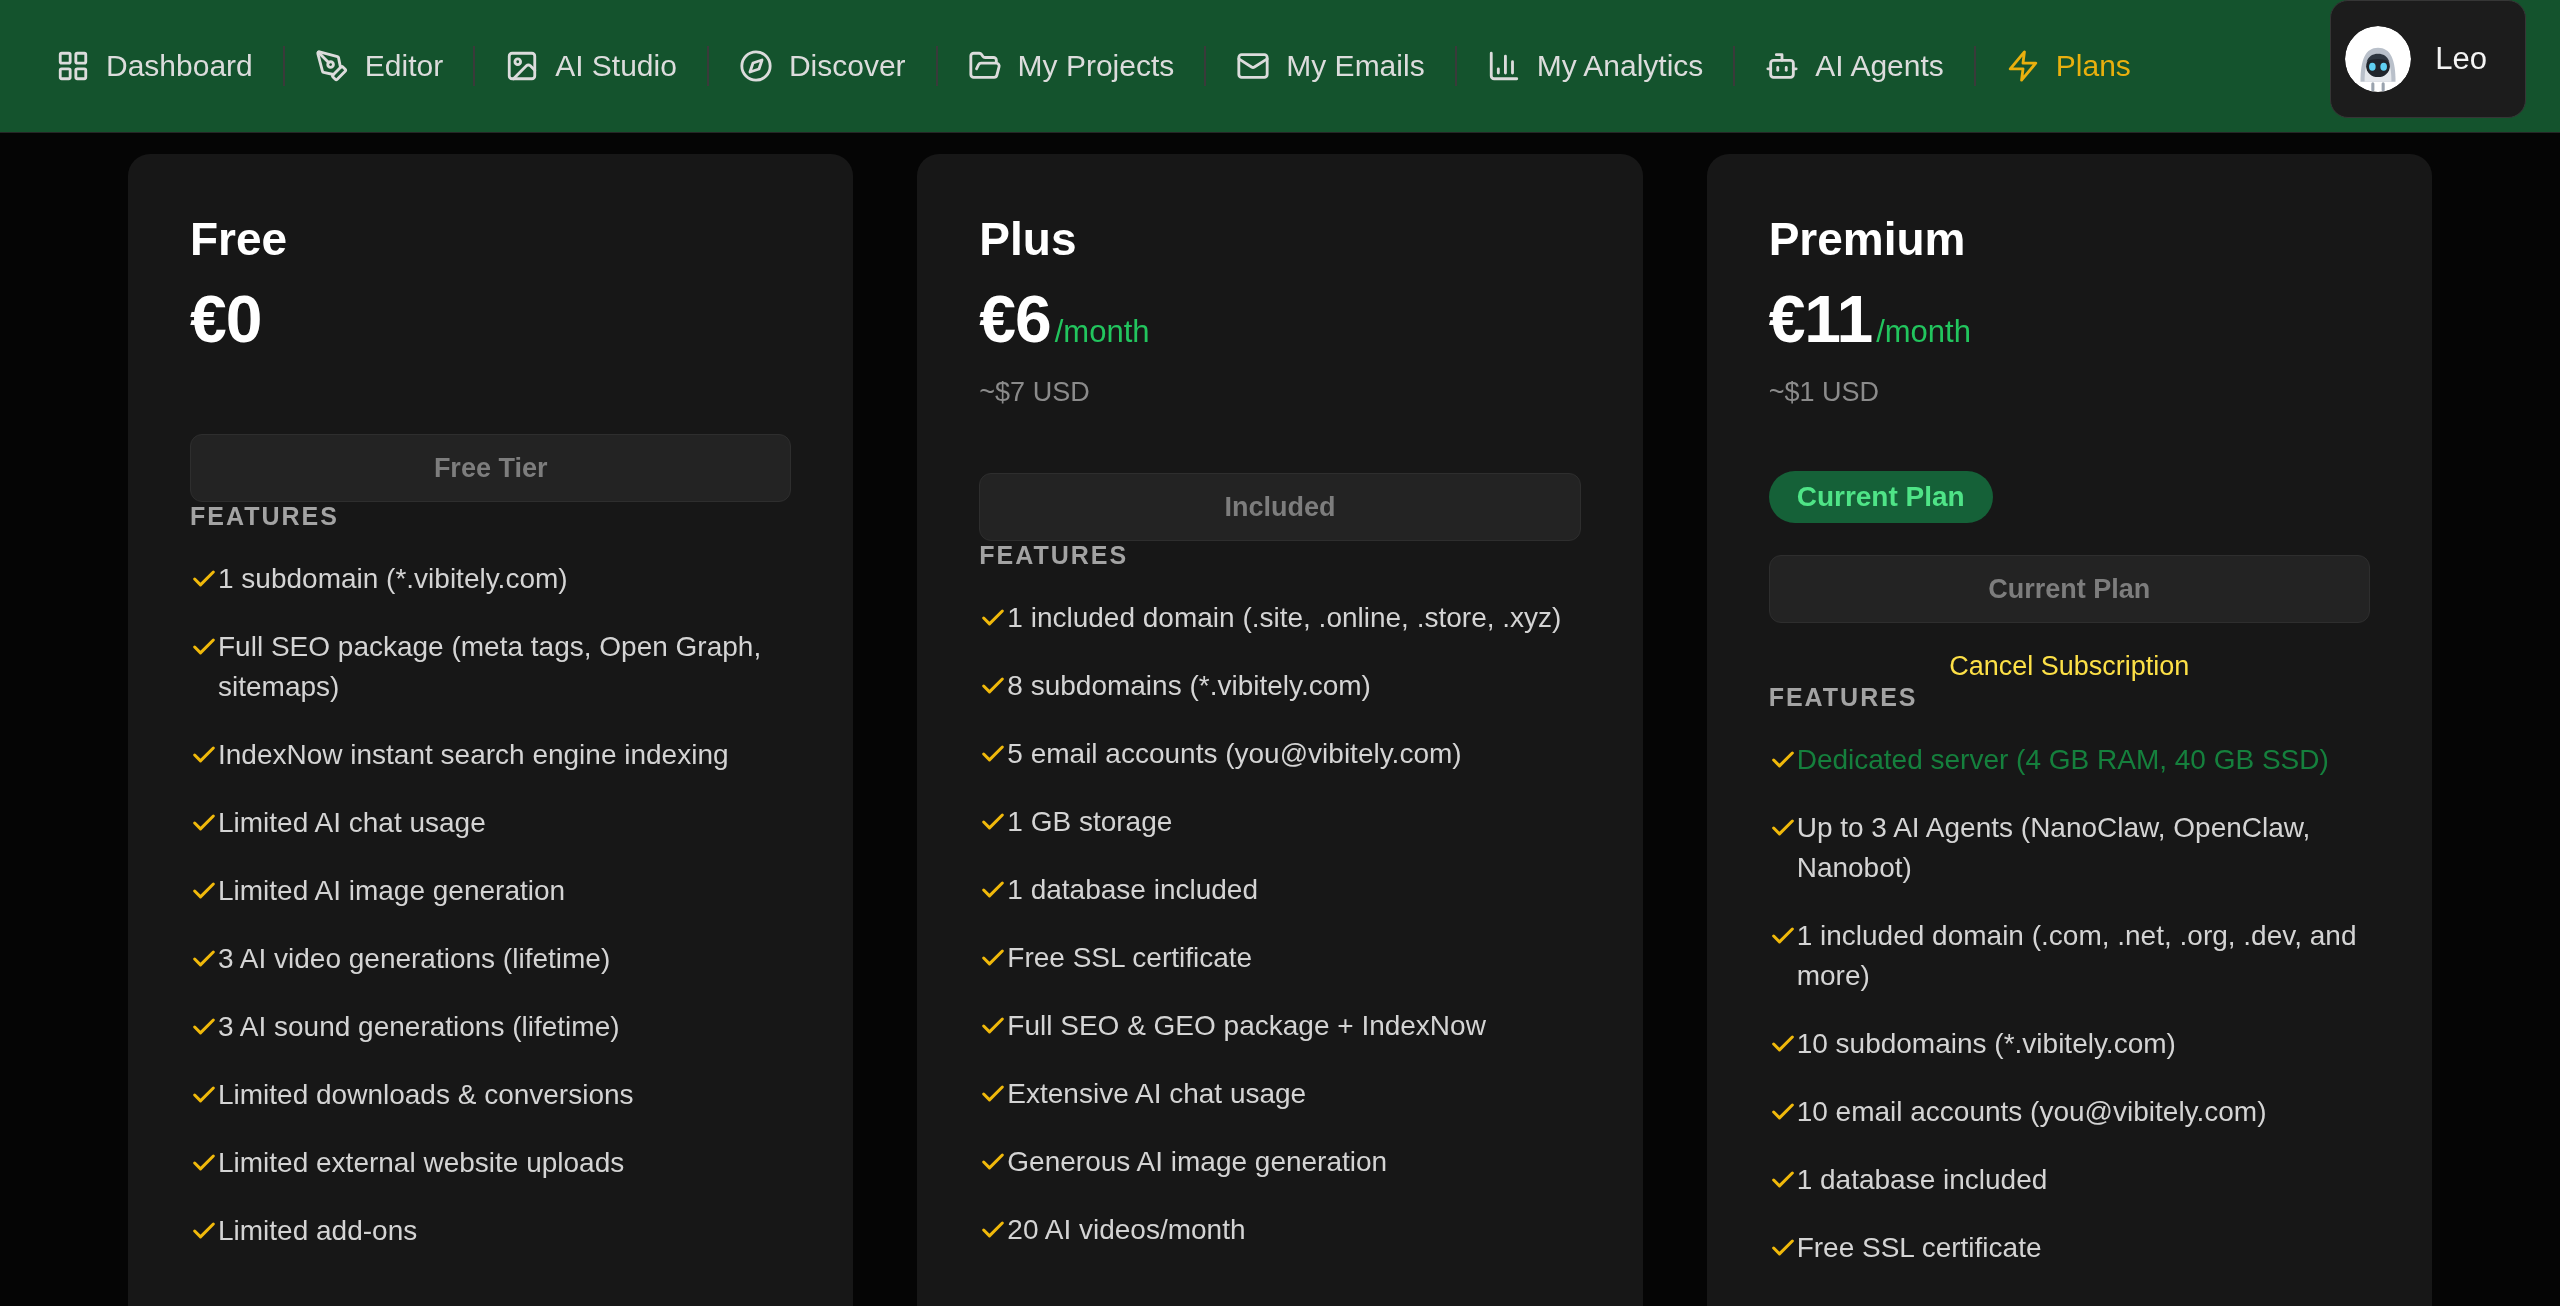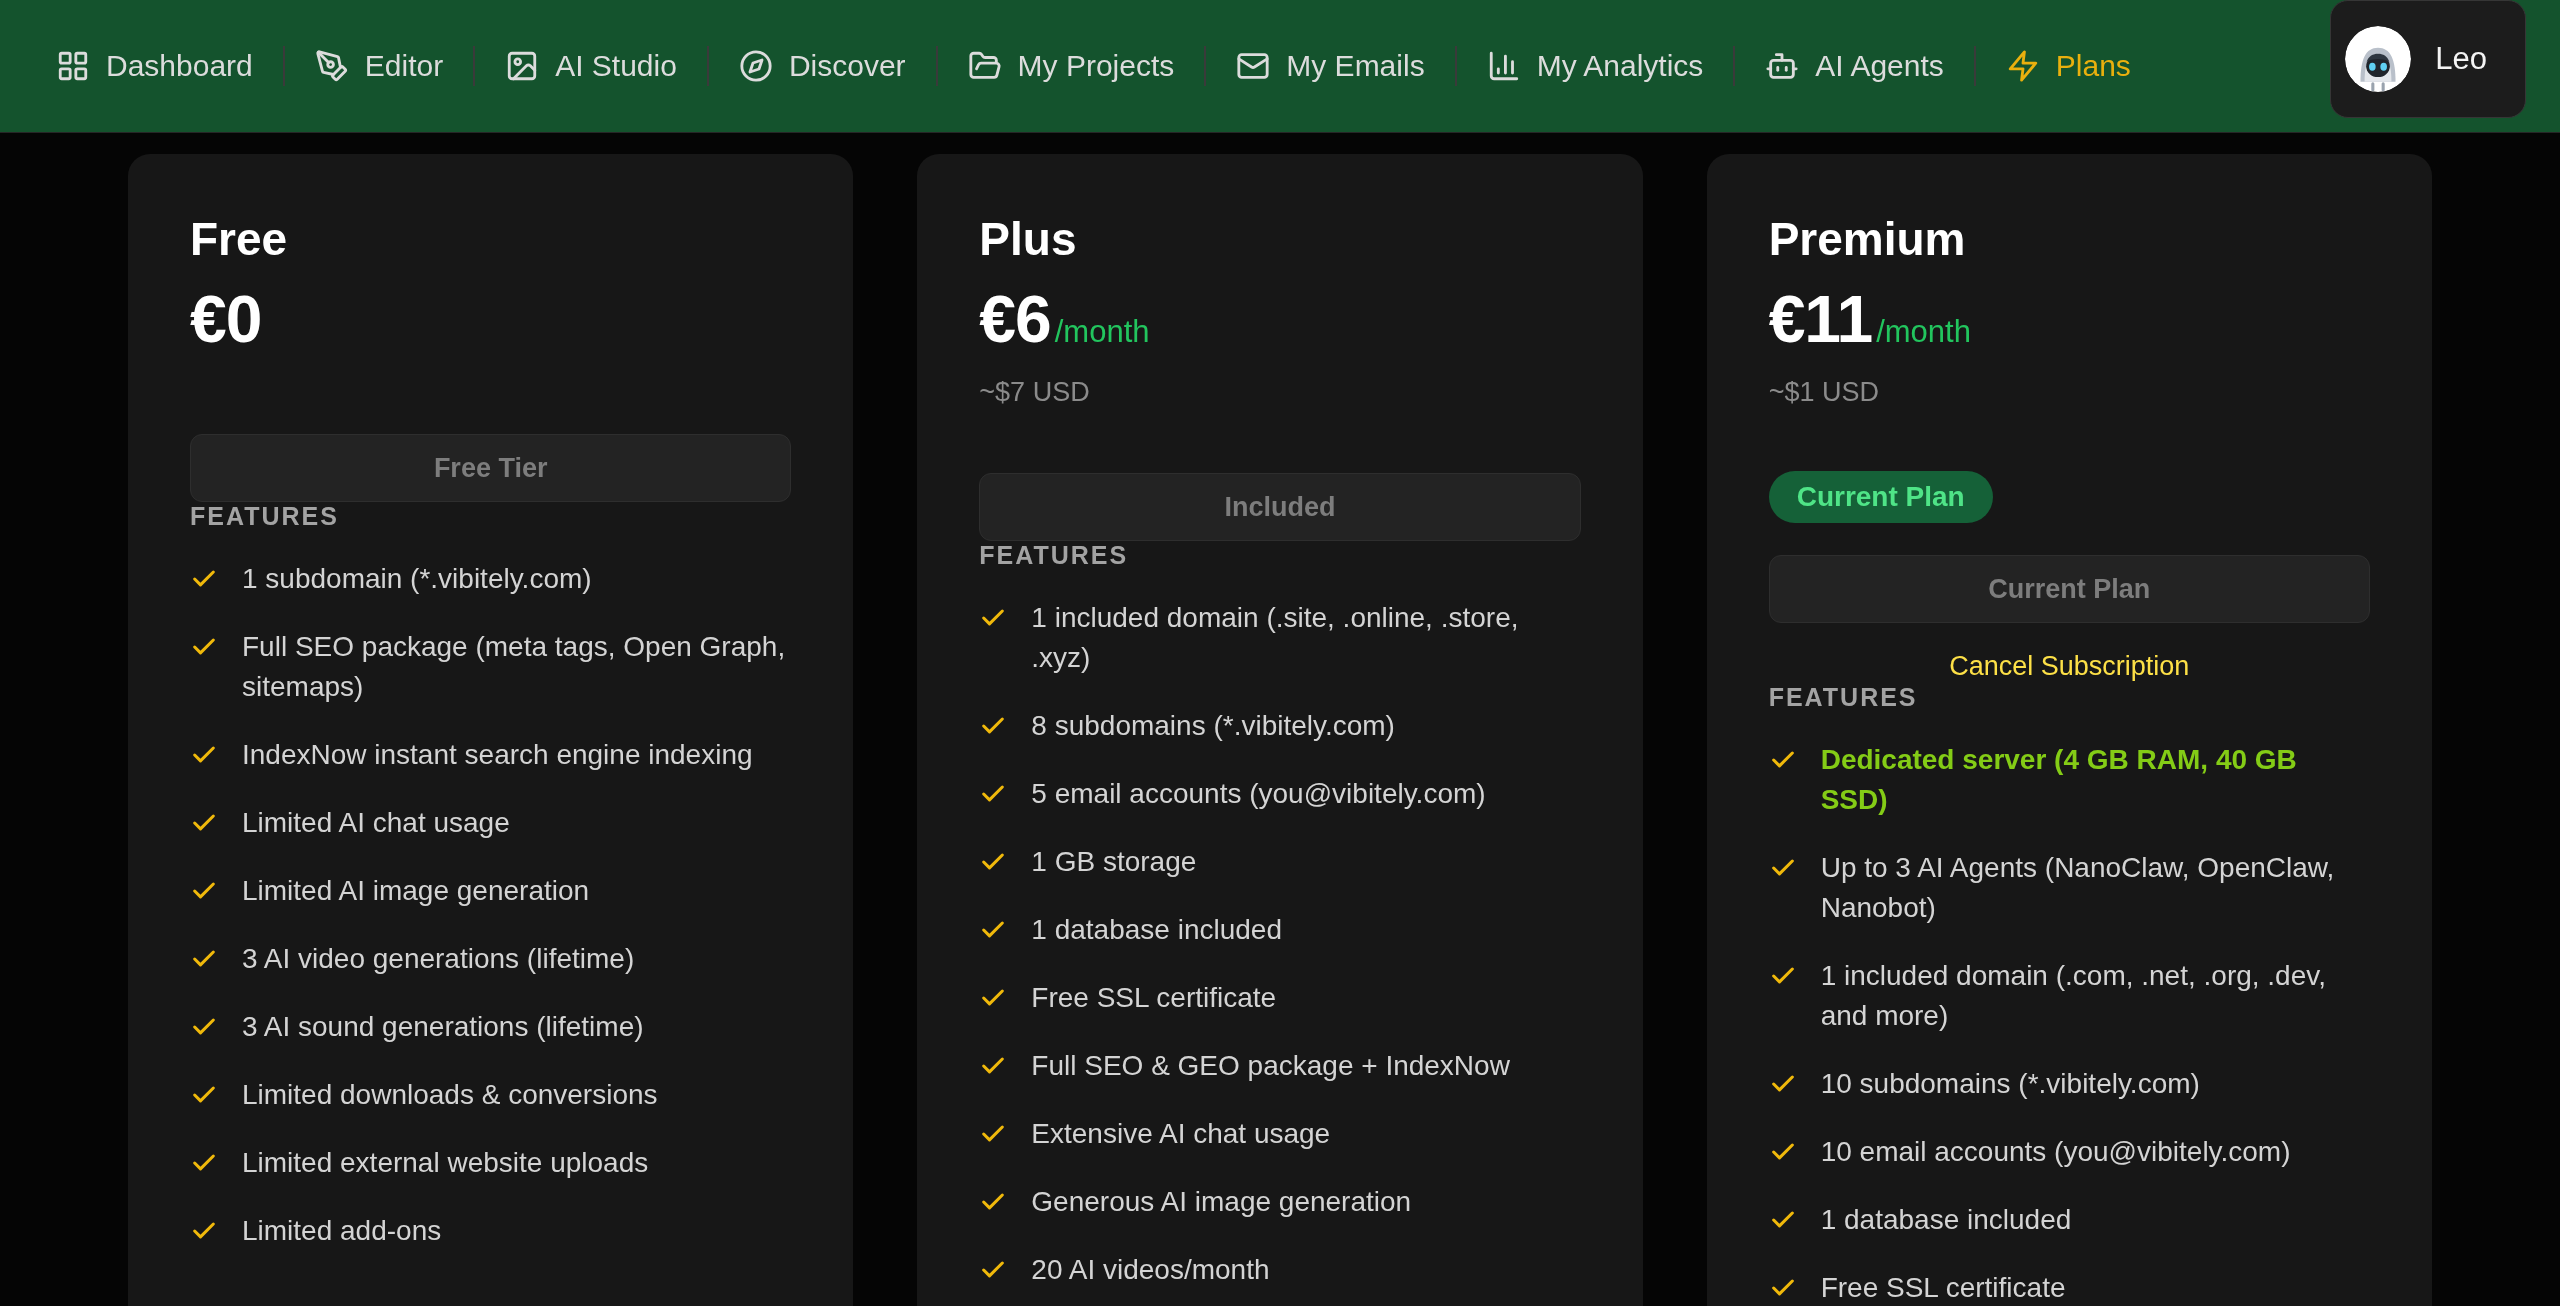--- a/index.html
+++ b/index.html
@@ -36,25 +36,25 @@
     font-size:28px;font-weight:700;line-height:30px;padding:11px 28px;
     border-radius:999px;}
   .cta{display:block;width:100%;margin-top:64px;height:68px;border-radius:12px;
     background:#232323;border:1px solid #2e2e2e;color:#7d7d7d;font-size:27px;
     font-weight:600;font-family:inherit;cursor:default;}
   .cancel{margin-top:26px;text-align:center;color:#fde047;font-size:27px;
     line-height:34px;cursor:pointer;}
   .features-label{font-size:25px;font-weight:700;color:#a3a3a3;
     letter-spacing:2px;}
   .features{list-style:none;margin:28px 0 0;padding:0;}
-  .features li{display:flex;align-items:flex-start;gap:24px;margin-bottom:28px;
+  .features li{display:flex;align-items:flex-start;margin-bottom:28px;
     font-size:28px;line-height:40px;color:#d4d4d4;}
   .check{flex:0 0 auto;margin-top:6px;}
   .check svg{width:28px;height:28px;display:block;}
-  .features li.highlight .ftext{color:#84cc16;font-weight:700;}
+  .features li.highlight .ftext{color:#15803d;font-weight:400;}
 </style>
 </head>
 <body>
 
 <header class="topnav">
   <nav class="nav-menu">
   <div class="nav-item">
     <span class="nav-icon">
           <svg fill="none" stroke="currentColor" stroke-width="2" stroke-linecap="round" stroke-linejoin="round" viewBox="0 0 24 24" xmlns="http://www.w3.org/2000/svg">
             <rect x="3" y="3" width="7" height="7" rx="1"></rect>

